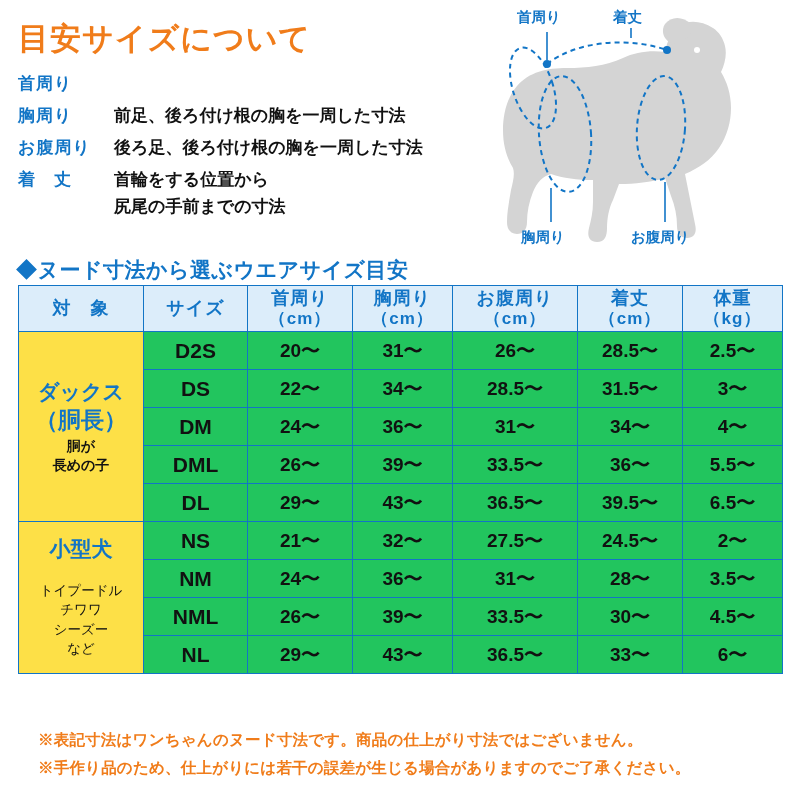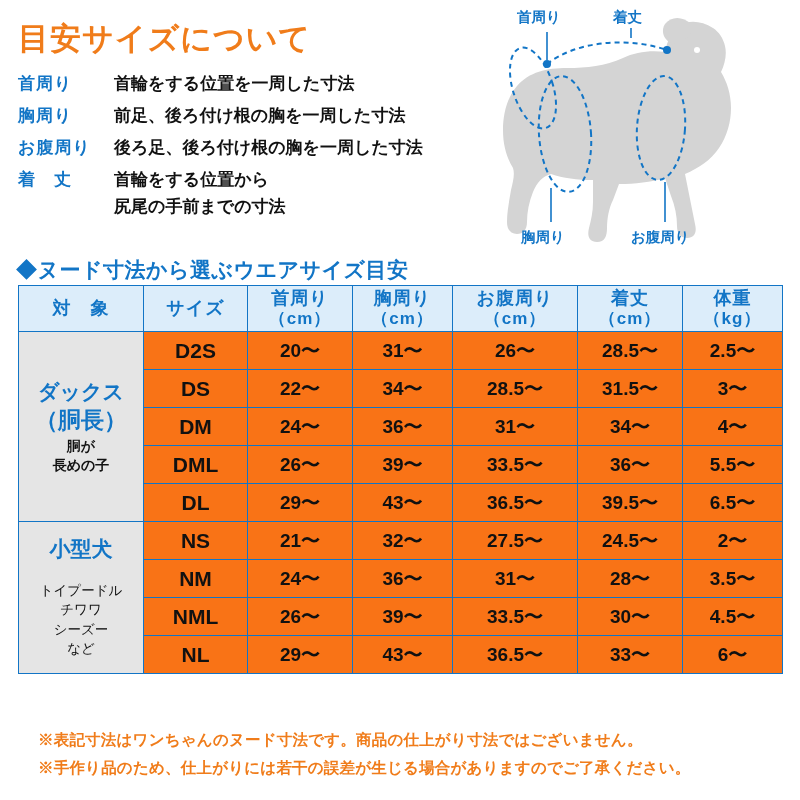--- a/index.html
+++ b/index.html
@@ -95,25 +95,25 @@
     height: 46px;
     line-height: 1.15;
     letter-spacing: 1px;
   }
   thead th .unit { display: block; font-size: 17px; font-weight: bold; }
   tbody td {
     height: 38px;
     font-size: 19px;
     font-weight: bold;
     color: #111111;
-    background: #f97316;
+    background: #22c55e;
   }
   tbody td.size-cell { font-size: 21px; }
   td.group {
-    background: #e5e5e5;
+    background: #fde047;
     color: #1275c6;
     font-size: 21px;
     font-weight: bold;
     line-height: 1.25;
     padding: 2px 0;
   }
   td.group .sub1 { display: block; font-size: 23px; }
   td.group .sub2 { display: block; font-size: 14px; color: #111111; font-weight: bold; margin-top: 3px; line-height: 1.3; }
   td.group .small-list { display: block; font-size: 13.5px; color: #111111; font-weight: normal; line-height: 1.45; margin-top: 18px; }
 
@@ -144,21 +144,20 @@
 </head>
 <body>
 
 <div id="page">
 
   <div class="title">目安サイズについて</div>
 
   <div class="deflist">
     <div class="defrow">
       <div class="defterm">首周り</div>
-      <div class="defdesc"><span>首輪をする位置を一周した寸法</span></div>
     </div>
     <div class="defrow">
       <div class="defterm">胸周り</div>
       <div class="defdesc"><span>前足、後ろ付け根の胸を一周した寸法</span></div>
     </div>
     <div class="defrow">
       <div class="defterm">お腹周り</div>
       <div class="defdesc"><span>後ろ足、後ろ付け根の胸を一周した寸法</span></div>
     </div>
     <div class="defrow">

